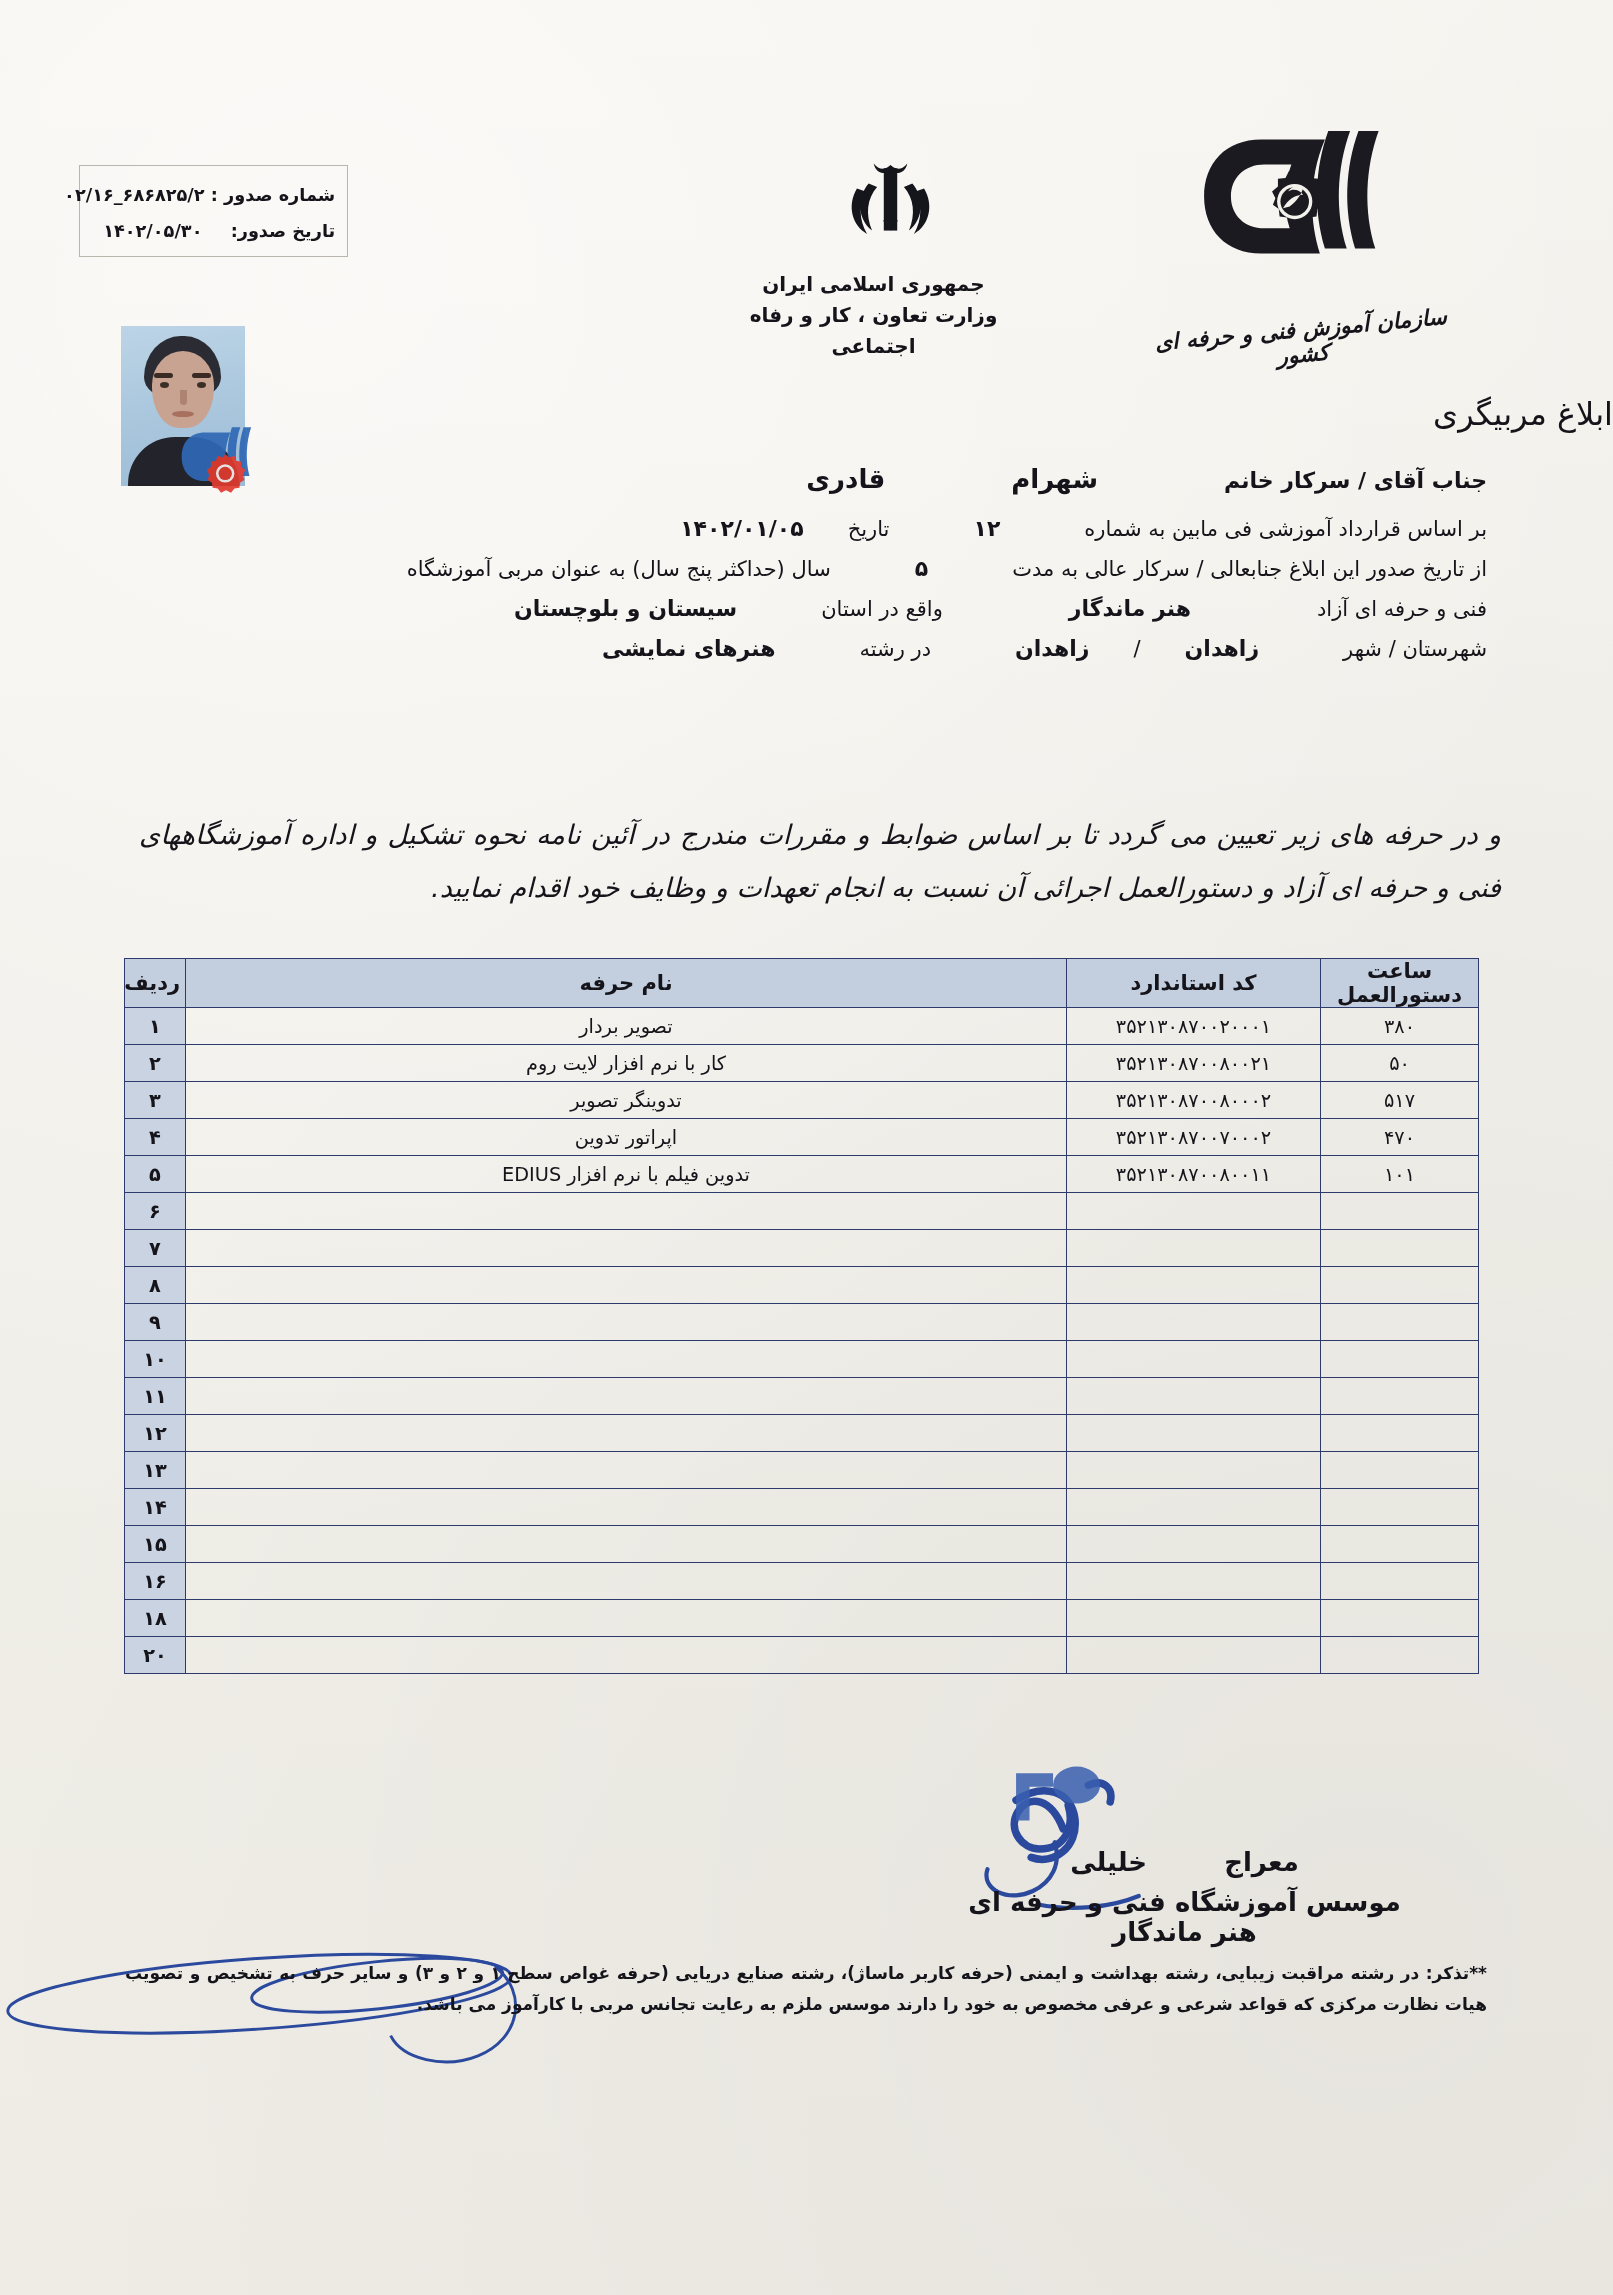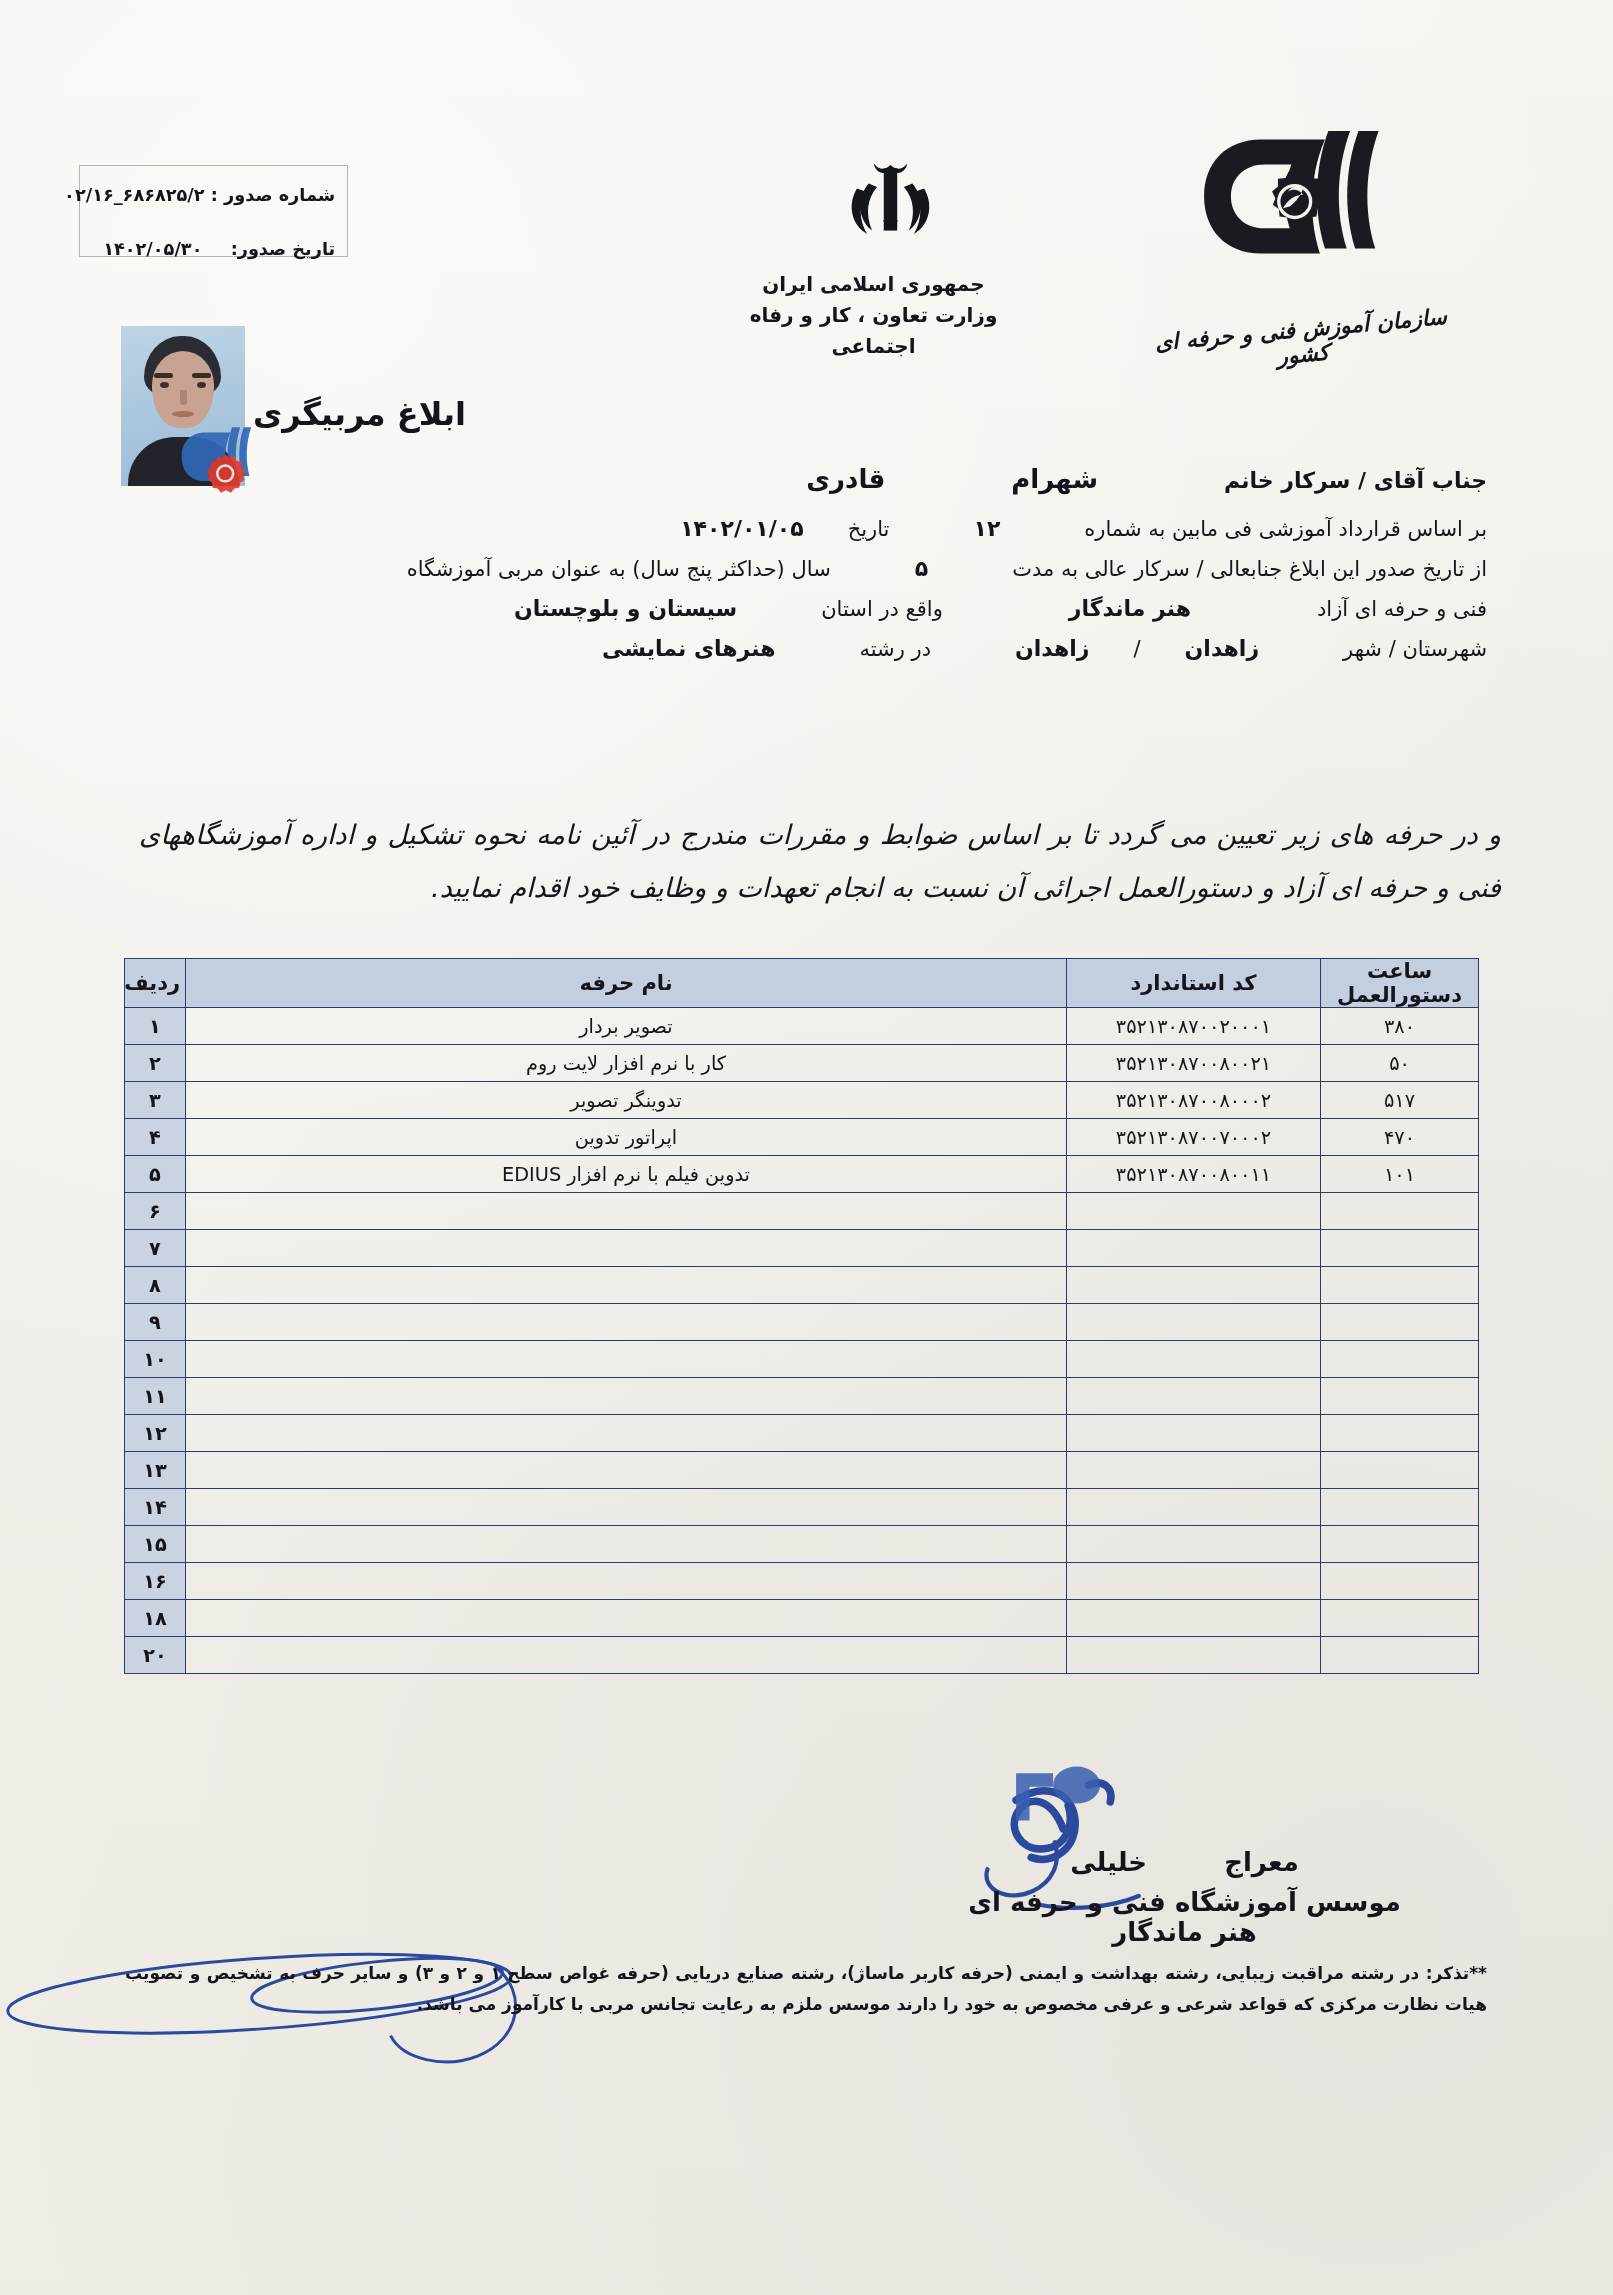--- a/index.html
+++ b/index.html
@@ -41,21 +41,21 @@
     box-sizing: border-box;
   }
   .issue-line {
     position: absolute;
     white-space: nowrap;
     font-weight: 700;
     font-size: 17.7px;
     letter-spacing: 0.2px;
   }
   .issue-no { top: 18.5px; right: 11.8px; }
-  .issue-date { top: 73px; right: 11.8px; }
+  .issue-date { top: 55px; right: 11.8px; }
   .issue-date .val { margin-right: 22px; font-weight: 700; }
 
   
   .emblem {
     position: absolute;
     top: 150px;
     right: 672px;
     width: 101px;
     height: 94px;
   }
@@ -192,23 +192,23 @@
     height: 77px;
     opacity: 0.92;
   }
 
   
   .doc-title {
     position: absolute;
     top: 395px;
     right: 0;
     width: 1360px;
-    text-align: left;
+    text-align: right;
     font-size: 32px;
-    font-weight: 700;
+    font-weight: 400;
     letter-spacing: 0.4px;
   }
 
   
   .form {
     position: absolute;
     top: 461px;
     right: 126px;
     width: 1362px;
   }

